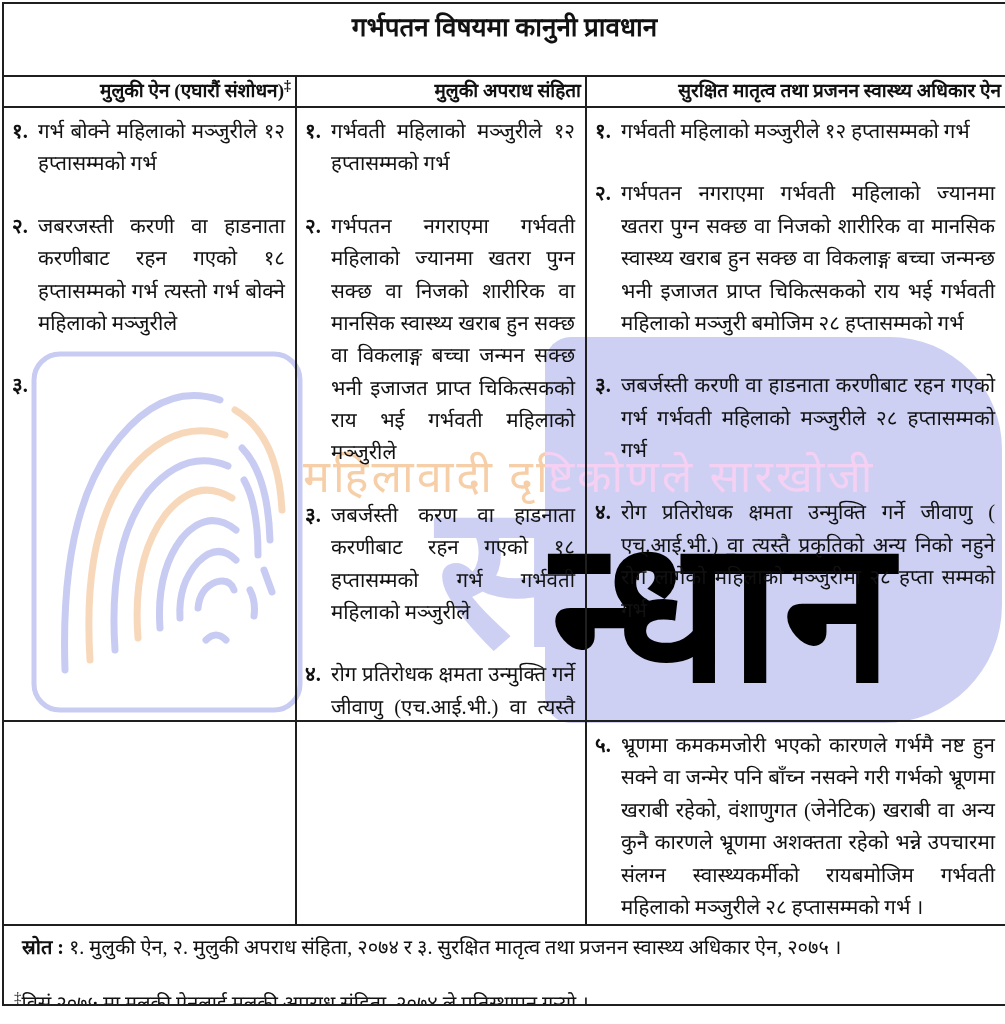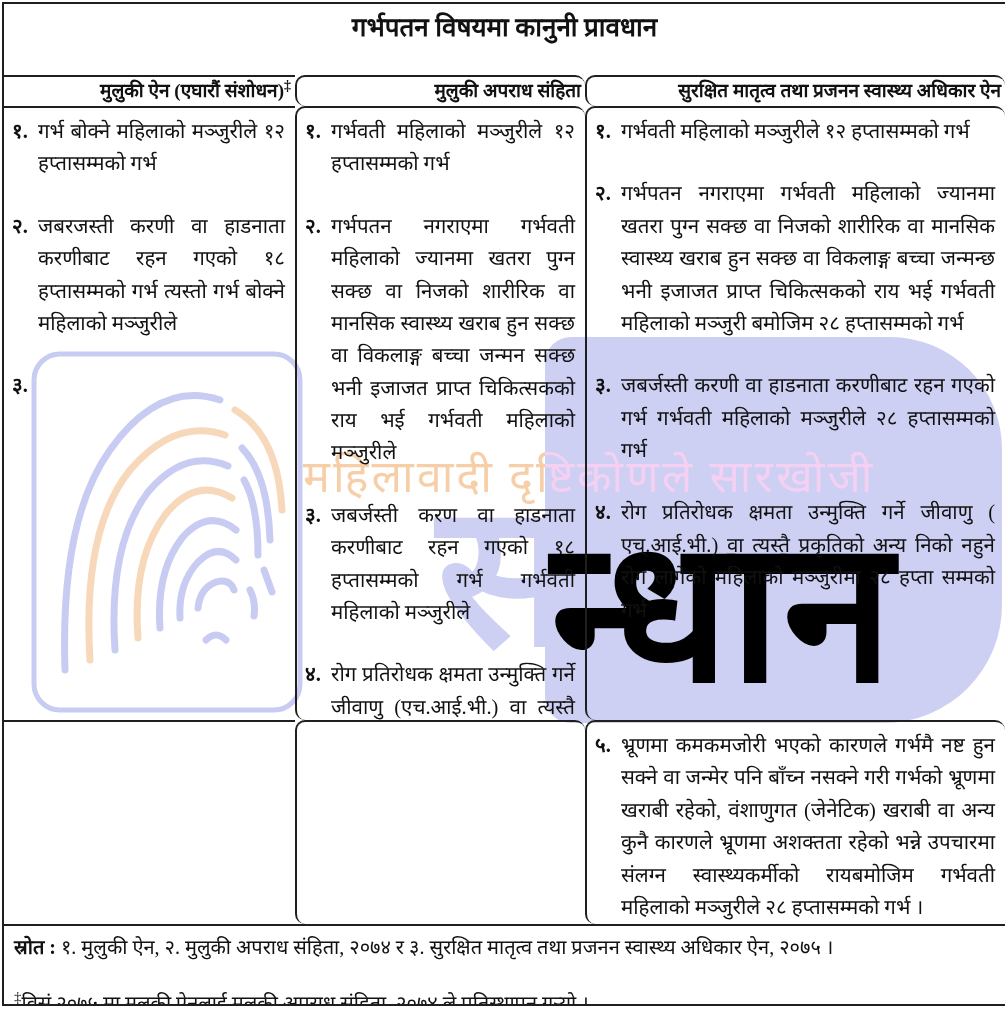--- a/index.html
+++ b/index.html
@@ -43,21 +43,21 @@
     position:absolute;left:2px;top:2px;z-index:1;
     width:1001px;height:1000px;
     display:grid;
     grid-template-columns:291px 290px 420px;
     grid-template-rows:71px 31px 614px 204px 80px;
     border:2px solid #1f1f1f;
     box-sizing:content-box;
     background:transparent;
   }
   .cell{box-sizing:border-box;overflow:hidden;background:transparent;}
-  .b-l{border-left:2px solid #1f1f1f;border-radius:10px;}
+  .b-l{border-left:2px solid #1f1f1f;}
   .b-t{border-top:2px solid #1f1f1f;}
   .span3{grid-column:1 / span 3;}
 
   .title-cell{
     display:flex;justify-content:center;align-items:flex-start;
     padding-top:4px;
   }
   .doc-title{font-size:26px;font-weight:bold;}
 
   .head-cell{
@@ -67,21 +67,21 @@
   }
   .head-cell sup{font-size:14px;line-height:0;}
 
   .body-cell{padding:7px 8px 0 5px;font-size:20.5px;}
   .list-item{display:flex;margin-bottom:30px;}
   .item-num{flex:0 0 26px;font-weight:bold;line-height:1.58;text-align:left;padding-left:3px;}
   .item-text{flex:1;text-align:justify;line-height:1.58;padding-right:2px;}
   .col1 .item-num,.col2 .item-num{font-weight:bold;}
 
   .footer-cell{padding:7px 10px 0 10px;font-size:20px;line-height:1.4;}
-  .src-line{margin-bottom:26px;}
+  .src-line{margin-bottom:26px;margin-left:8px;}
   .src-label{font-weight:bold;}
   .fn-line sup{font-size:15px;}
 
   .txt{white-space:pre-wrap;}
 </style>
 </head>
 <body>
 
 <div class="page">
 

